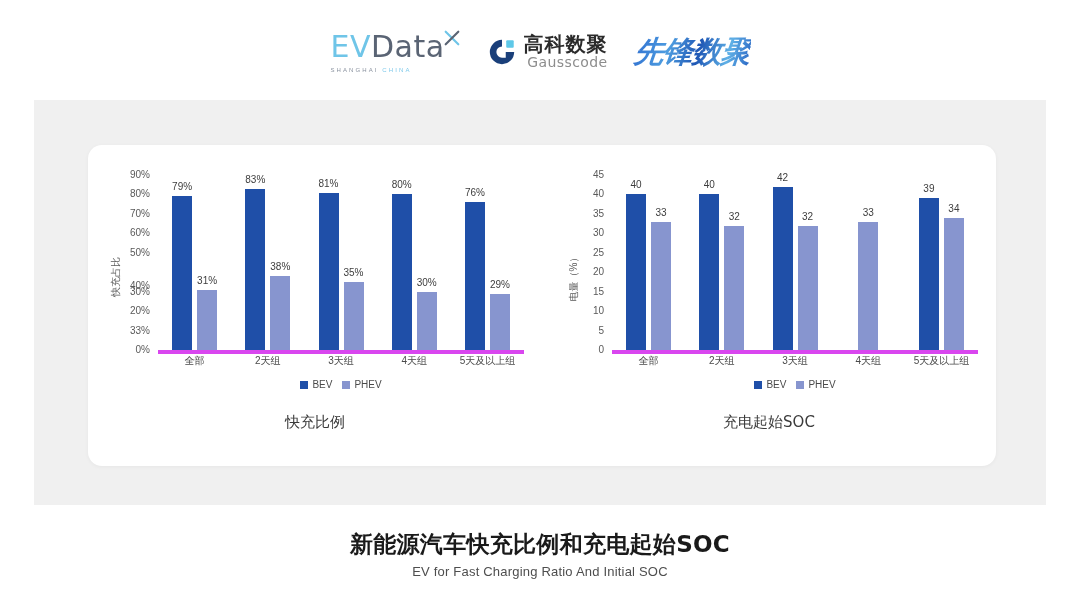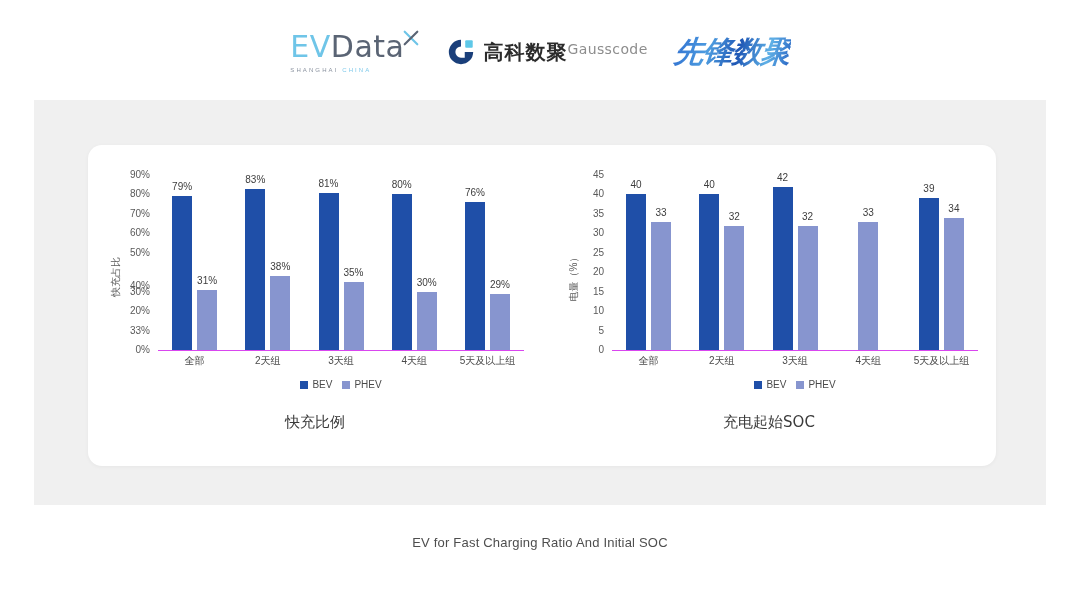--- a/index.html
+++ b/index.html
@@ -66,22 +66,22 @@
 
   
   .logo-gauss {
     display: flex;
     align-items: center;
     gap: 7px;
   }
   .logo-gauss .mark { width: 30px; height: 30px; }
   .logo-gauss .txtcol {
     display: flex;
-    flex-direction: row;
-    align-items: flex-start;
+    flex-direction: column;
+    align-items: flex-end;
   }
   .logo-gauss .cn {
     font-family: "DejaVu Sans", sans-serif;
     font-size: 20px;
     font-weight: 700;
     color: #2b2b2b;
     line-height: 1.05;
     letter-spacing: 1px;
     white-space: nowrap;
   }
@@ -182,21 +182,21 @@
     transform: translateY(-50%);
     white-space: nowrap;
   }
 
   .plot {
     position: absolute;
     left: 70px;
     right: 18px;
     top: 18px;
     height: 175px;
-    border-bottom: 1px solid #d946ef;
+    border-bottom: 4px solid #d946ef;
   }
 
   .groups {
     position: absolute;
     left: 0; right: 0; bottom: 0; top: 0;
     display: flex;
     align-items: flex-end;
   }
   .group {
     flex: 1 1 0;
@@ -508,14 +508,15 @@
             <span>PHEV</span>
           </div>
         </div>
     </div>
     <div class="chart-title">充电起始SOC</div>
   </div>
 
 </div>
 
 <div class="footer">
+  <div class="main-title">新能源汽车快充比例和充电起始SOC</div>
   <div class="sub-title">EV for Fast Charging Ratio And Initial SOC</div>
 </div>
 
 </body></html>

